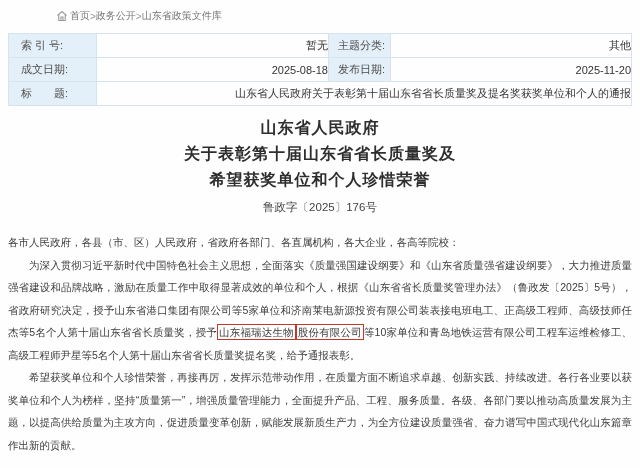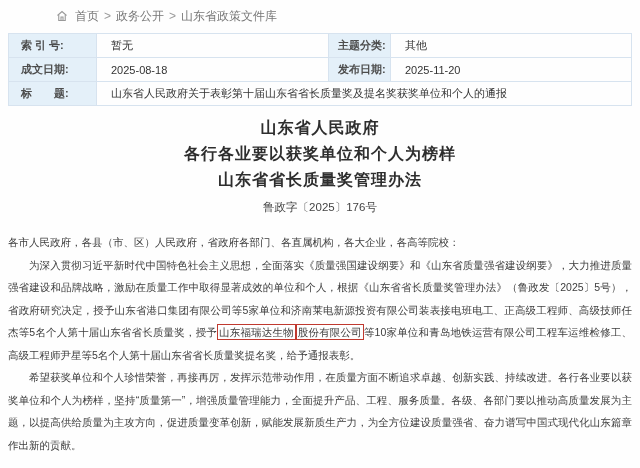--- a/index.html
+++ b/index.html
@@ -7,25 +7,24 @@
   body {
     font-family: "Liberation Sans", "DejaVu Sans", sans-serif;
     background: #ffffff;
     color: var(--text, #3d3d3d);
   }
   .page { width: 640px; height: 468px; padding-top: 7px; background: #fefefe; }
 
   
   .breadcrumb {
     padding-left: 56px;
-    font-size: 12px;
+    font-size: 10px;
     color: var(--muted_text, #777);
     display: flex;
     align-items: center;
-    gap: 5px;
     height: 18px;
   }
   .breadcrumb .crumb { cursor: pointer; }
   .breadcrumb .sep { color: #9a9a9a; }
   .home-ico { display: inline-flex; align-items: center; margin-right: 2px; }
 
   
   table.meta {
     border-collapse: collapse;
     table-layout: fixed;
@@ -38,24 +37,23 @@
     border: 1px solid var(--table_border, #d7e3ef);
     height: 24px;
     vertical-align: middle;
     white-space: nowrap;
     overflow: hidden;
   }
   td.lbl {
     background: var(--label_bg, #e4f0f9);
     color: #4d4d4d;
     padding-left: 12px;
-    font-weight: bold;
   }
   td.lbl2 { padding-left: 9px; margin-top: 9px; }
-  td.val { color: #333; padding-left: 14px; }
+  td.val { color: #333; padding-left: 14px; text-align: right; }
   .valid { color: var(--valid, #b5564c); }
 
   
   .docwrap { padding: 0 8px; }
   .doc-title {
     margin-top: 9px;
     text-align: center;
     font-weight: bold;
     font-size: 16px;
     line-height: 26px;
@@ -125,22 +123,22 @@
       <tr>
         <td class="lbl">标　　题:</td>
         <td class="val" colspan="3">山东省人民政府关于表彰第十届山东省省长质量奖及提名奖获奖单位和个人的通报</td>
       </tr>
     </tbody>
   </table>
 
   <div class="docwrap">
     <div class="doc-title">
       <div>山东省人民政府</div>
-      <div>各行各业要以获奖单位和个人为榜样</div>
-      <div>山东省省长质量奖管理办法</div>
+      <div>关于表彰第十届山东省省长质量奖及</div>
+      <div>希望获奖单位和个人珍惜荣誉</div>
     </div>
 
     <div class="doc-number">鲁政字〔2025〕176号</div>
 
     <div class="body-text">
       <p>各市人民政府，各县（市、区）人民政府，省政府各部门、各直属机构，各大企业，各高等院校：</p>
       <p class="indent"><span>为深入贯彻习近平新时代中国特色社会主义思想，全面落实《质量强国建设纲要》和《山东省质量强省建设纲要》，大力推进质量强省建设和品牌战略，激励在质量工作中取得显著成效的单位和个人，根据《山东省省长质量奖管理办法》（鲁政发〔2025〕5号），省政府研究决定，授予山东省港口集团有限公司等5家单位和济南莱电新源投资有限公司装表接电班电工、正高级工程师、高级技师任杰等5名个人第十届山东省省长质量奖，授予</span><span class="redbox">山东福瑞达生物</span><span class="redbox">股份有限公司</span><span>等10家单位和青岛地铁运营有限公司工程车运维检修工、高级工程师尹星等5名个人第十届山东省省长质量奖提名奖，给予通报表彰。</span></p>
       <p class="indent">希望获奖单位和个人珍惜荣誉，再接再厉，发挥示范带动作用，在质量方面不断追求卓越、创新实践、持续改进。各行各业要以获奖单位和个人为榜样，坚持“质量第一”，增强质量管理能力，全面提升产品、工程、服务质量。各级、各部门要以推动高质量发展为主题，以提高供给质量为主攻方向，促进质量变革创新，赋能发展新质生产力，为全方位建设质量强省、奋力谱写中国式现代化山东篇章作出新的贡献。</p>
     </div>
 

